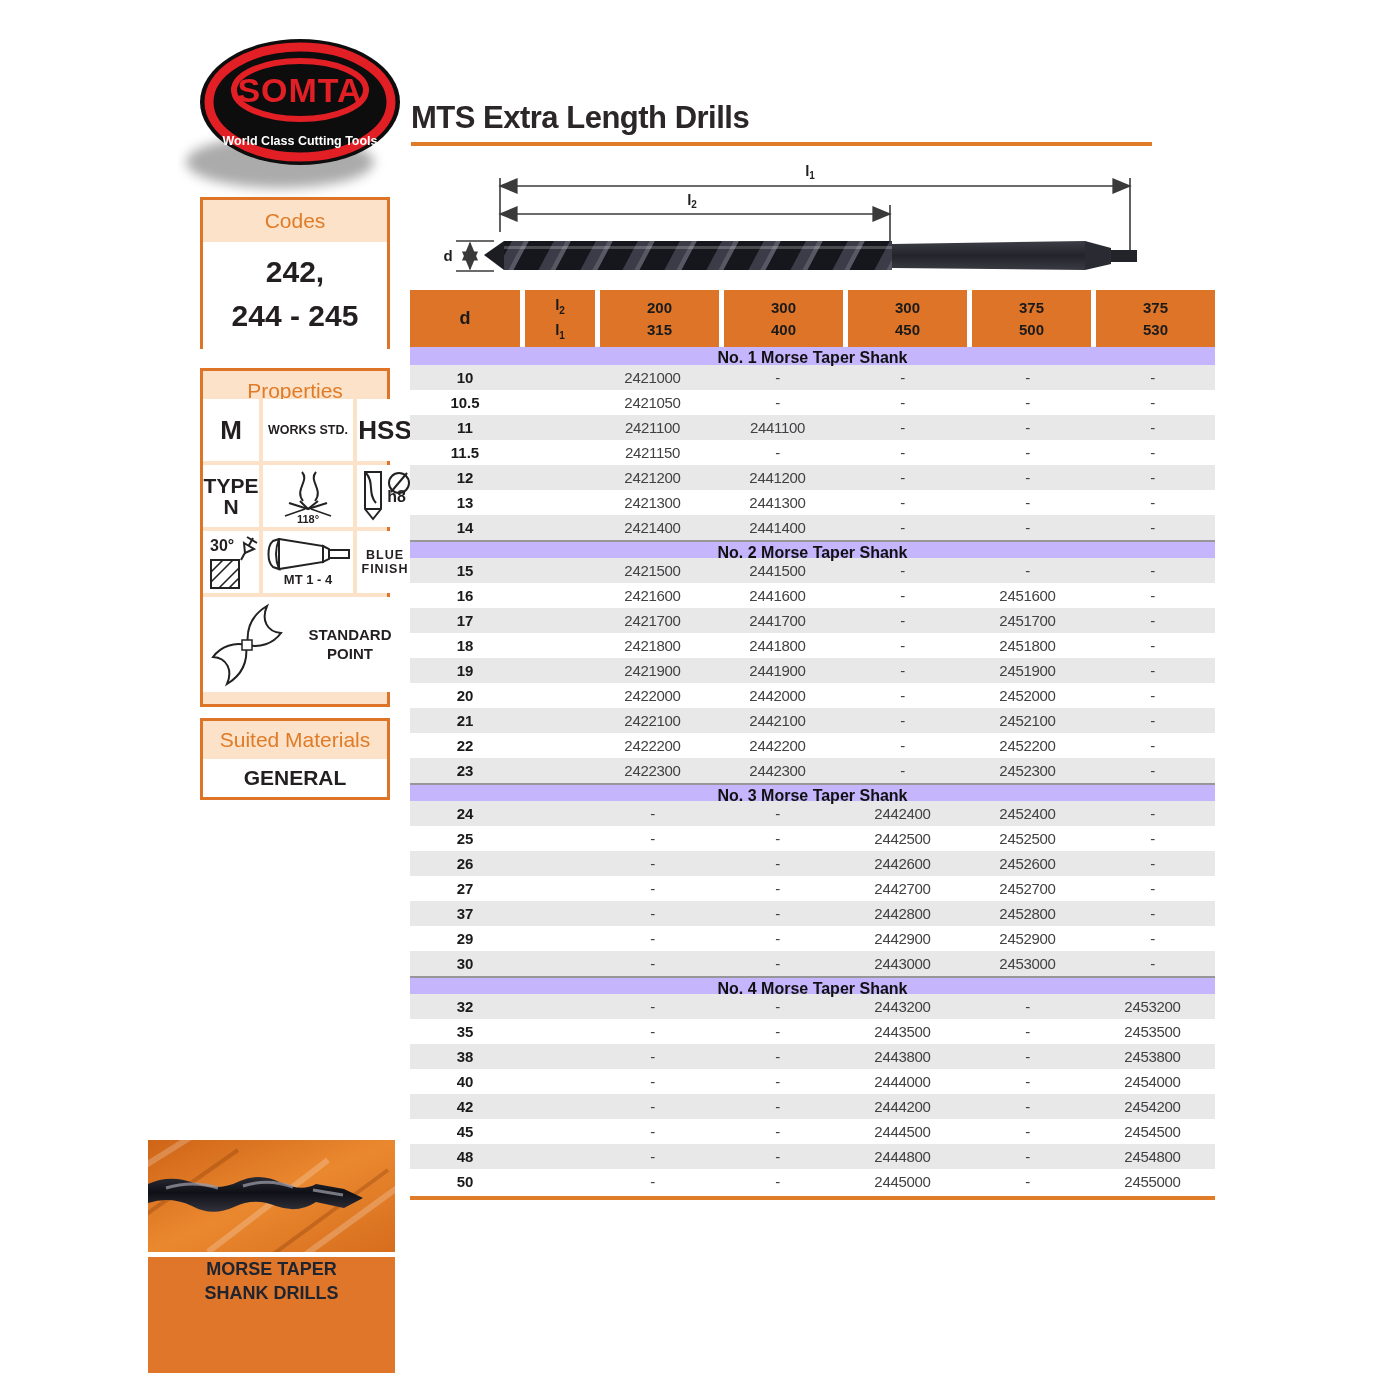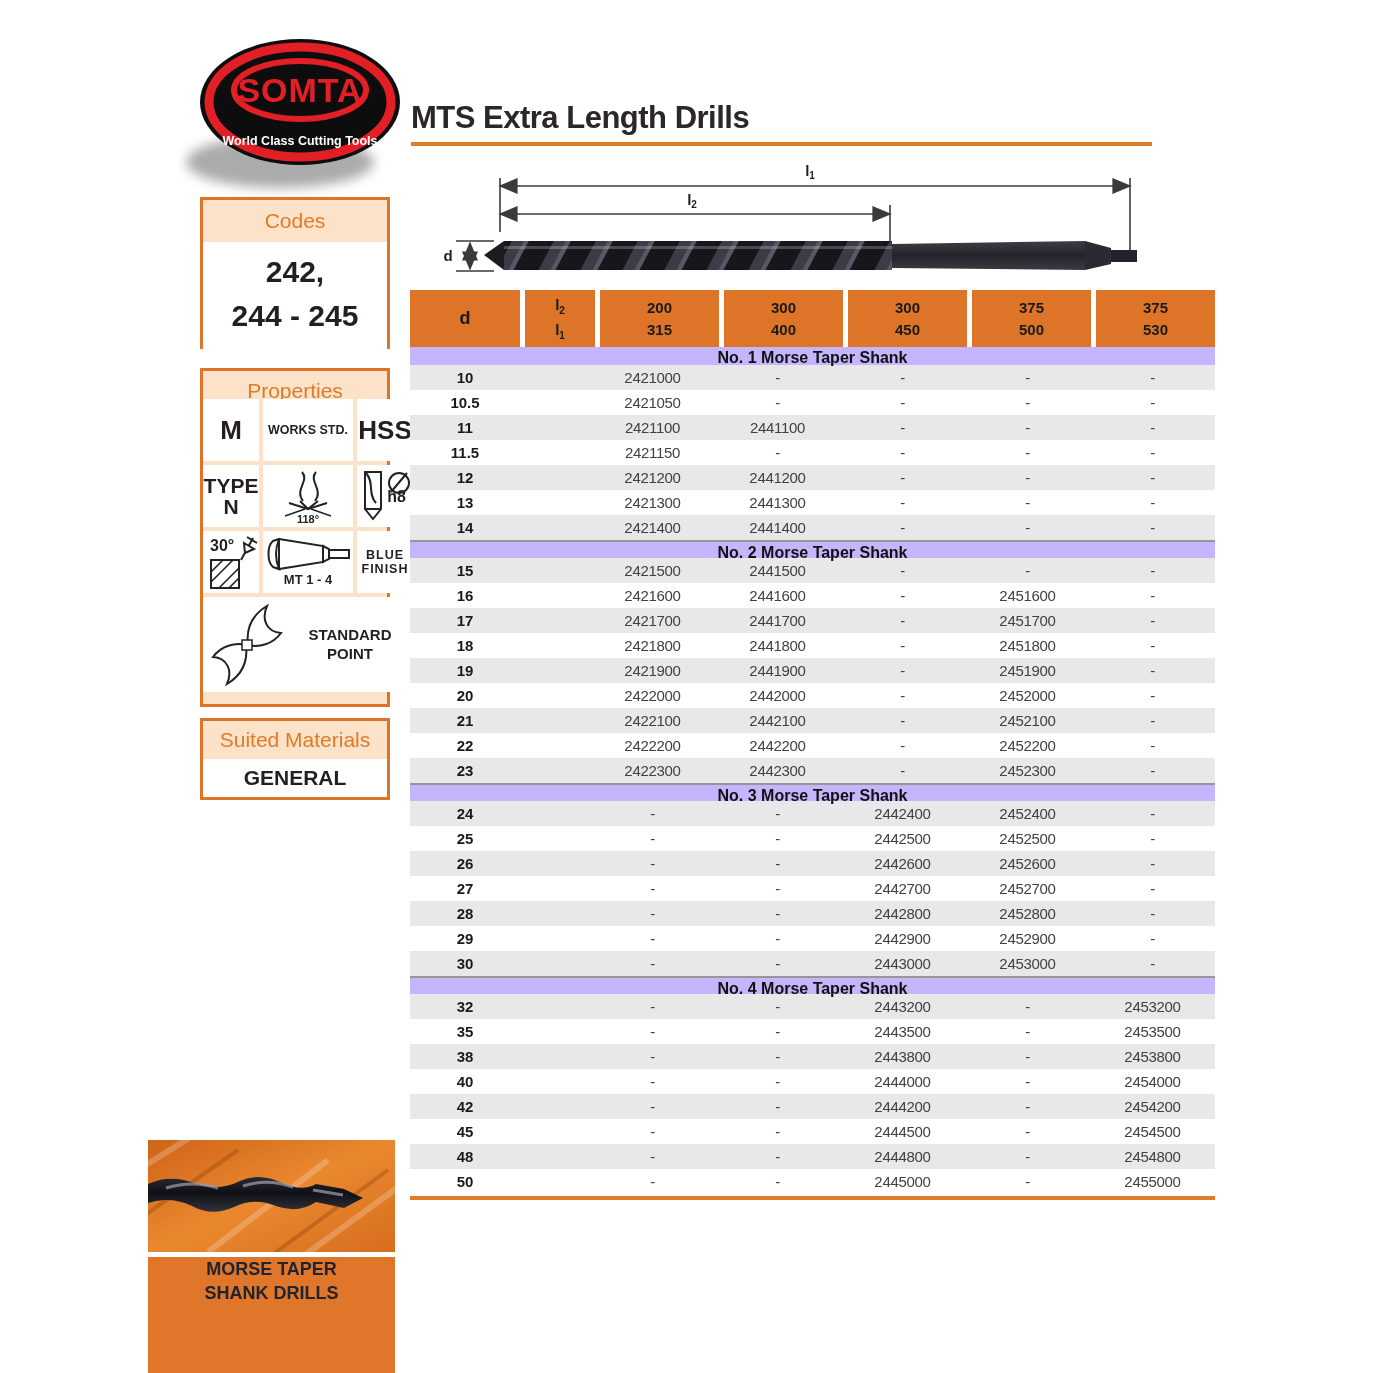--- a/index.html
+++ b/index.html
@@ -464,21 +464,21 @@
         <div class="trow">
           <div class="td dcol">27</div>
           <div class="td"></div>
           <div class="td">-</div>
           <div class="td">-</div>
           <div class="td">2442700</div>
           <div class="td">2452700</div>
           <div class="td">-</div>
         </div>
         <div class="trow alt">
-          <div class="td dcol">28</div>
+          <div class="td dcol">37</div>
           <div class="td"></div>
           <div class="td">-</div>
           <div class="td">-</div>
           <div class="td">2442800</div>
           <div class="td">2452800</div>
           <div class="td">-</div>
         </div>
         <div class="trow">
           <div class="td dcol">29</div>
           <div class="td"></div>

